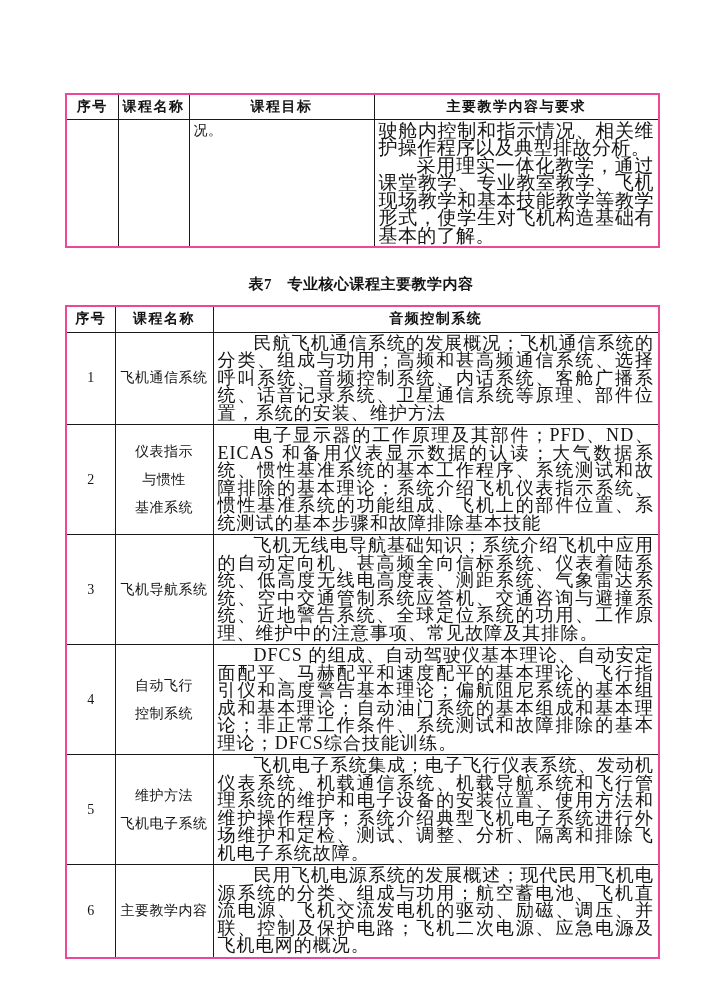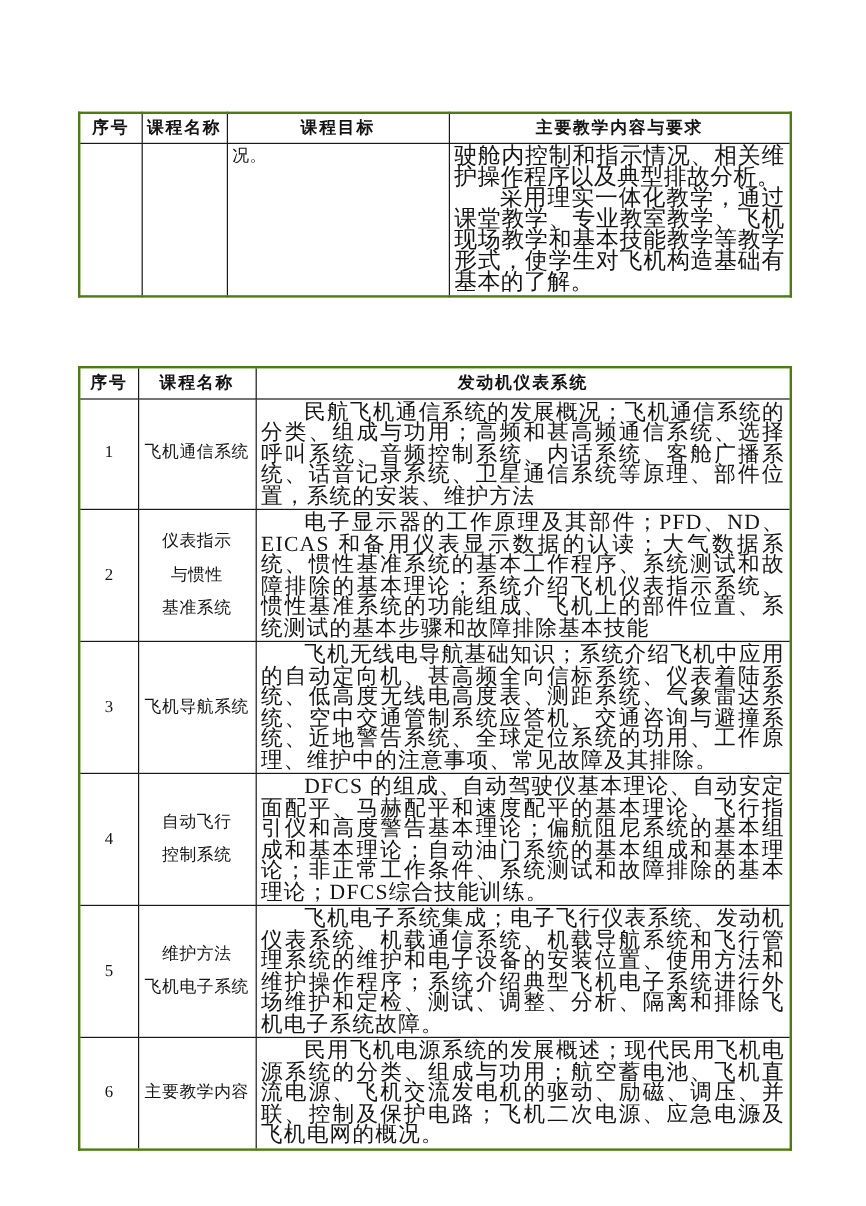--- a/index.html
+++ b/index.html
@@ -8,21 +8,21 @@
     width:722px; height:1005px;
     background:#ffffff;
     margin:0 auto;
     font-family:"Liberation Serif","DejaVu Serif",serif;
     color:#141414;
     overflow:hidden;
   }
   table {
     border-collapse:collapse;
     table-layout:fixed;
-    border:2px solid #4d7c0f;
+    border:2px solid #ec4899;
   }
   th, td {
     border:1px solid #1a1a1a;
     padding:2px 4px;
     overflow:hidden;
   }
   th {
     font-weight:bold;
     font-size:14px;
     text-align:center;
@@ -122,32 +122,33 @@
         <td class="name"></td>
         <td class="goal">况。</td>
         <td class="content">
           <div>驶舱内控制和指示情况、相关维护操作程序以及典型排故分析。</div>
           <div class="indent">采用理实一体化教学，通过课堂教学、专业教室教学、飞机现场教学和基本技能教学等教学形式，使学生对飞机构造基础有基本的了解。</div>
         </td>
       </tr>
     </tbody>
   </table>
 
+  <div class="title">表7　专业核心课程主要教学内容</div>
 
   <table class="t2">
     <colgroup>
       <col class="c-seq">
         <col class="c-name">
         <col class="c-main">
     </colgroup>
     <tbody>
       <tr class="hdr">
         <th>序号</th>
         <th>课程名称</th>
-        <th>发动机仪表系统</th>
+        <th>音频控制系统</th>
       </tr>
       <tr class="r1">
         <td class="seq">1</td>
         <td class="name">飞机通信系统</td>
         <td class="content">
           <div class="indent">民航飞机通信系统的发展概况；飞机通信系统的分类、组成与功用；高频和甚高频通信系统、选择呼叫系统、音频控制系统、内话系统、客舱广播系统、话音记录系统、卫星通信系统等原理、部件位置，系统的安装、维护方法</div>
         </td>
       </tr>
       <tr class="r2">
         <td class="seq">2</td>

